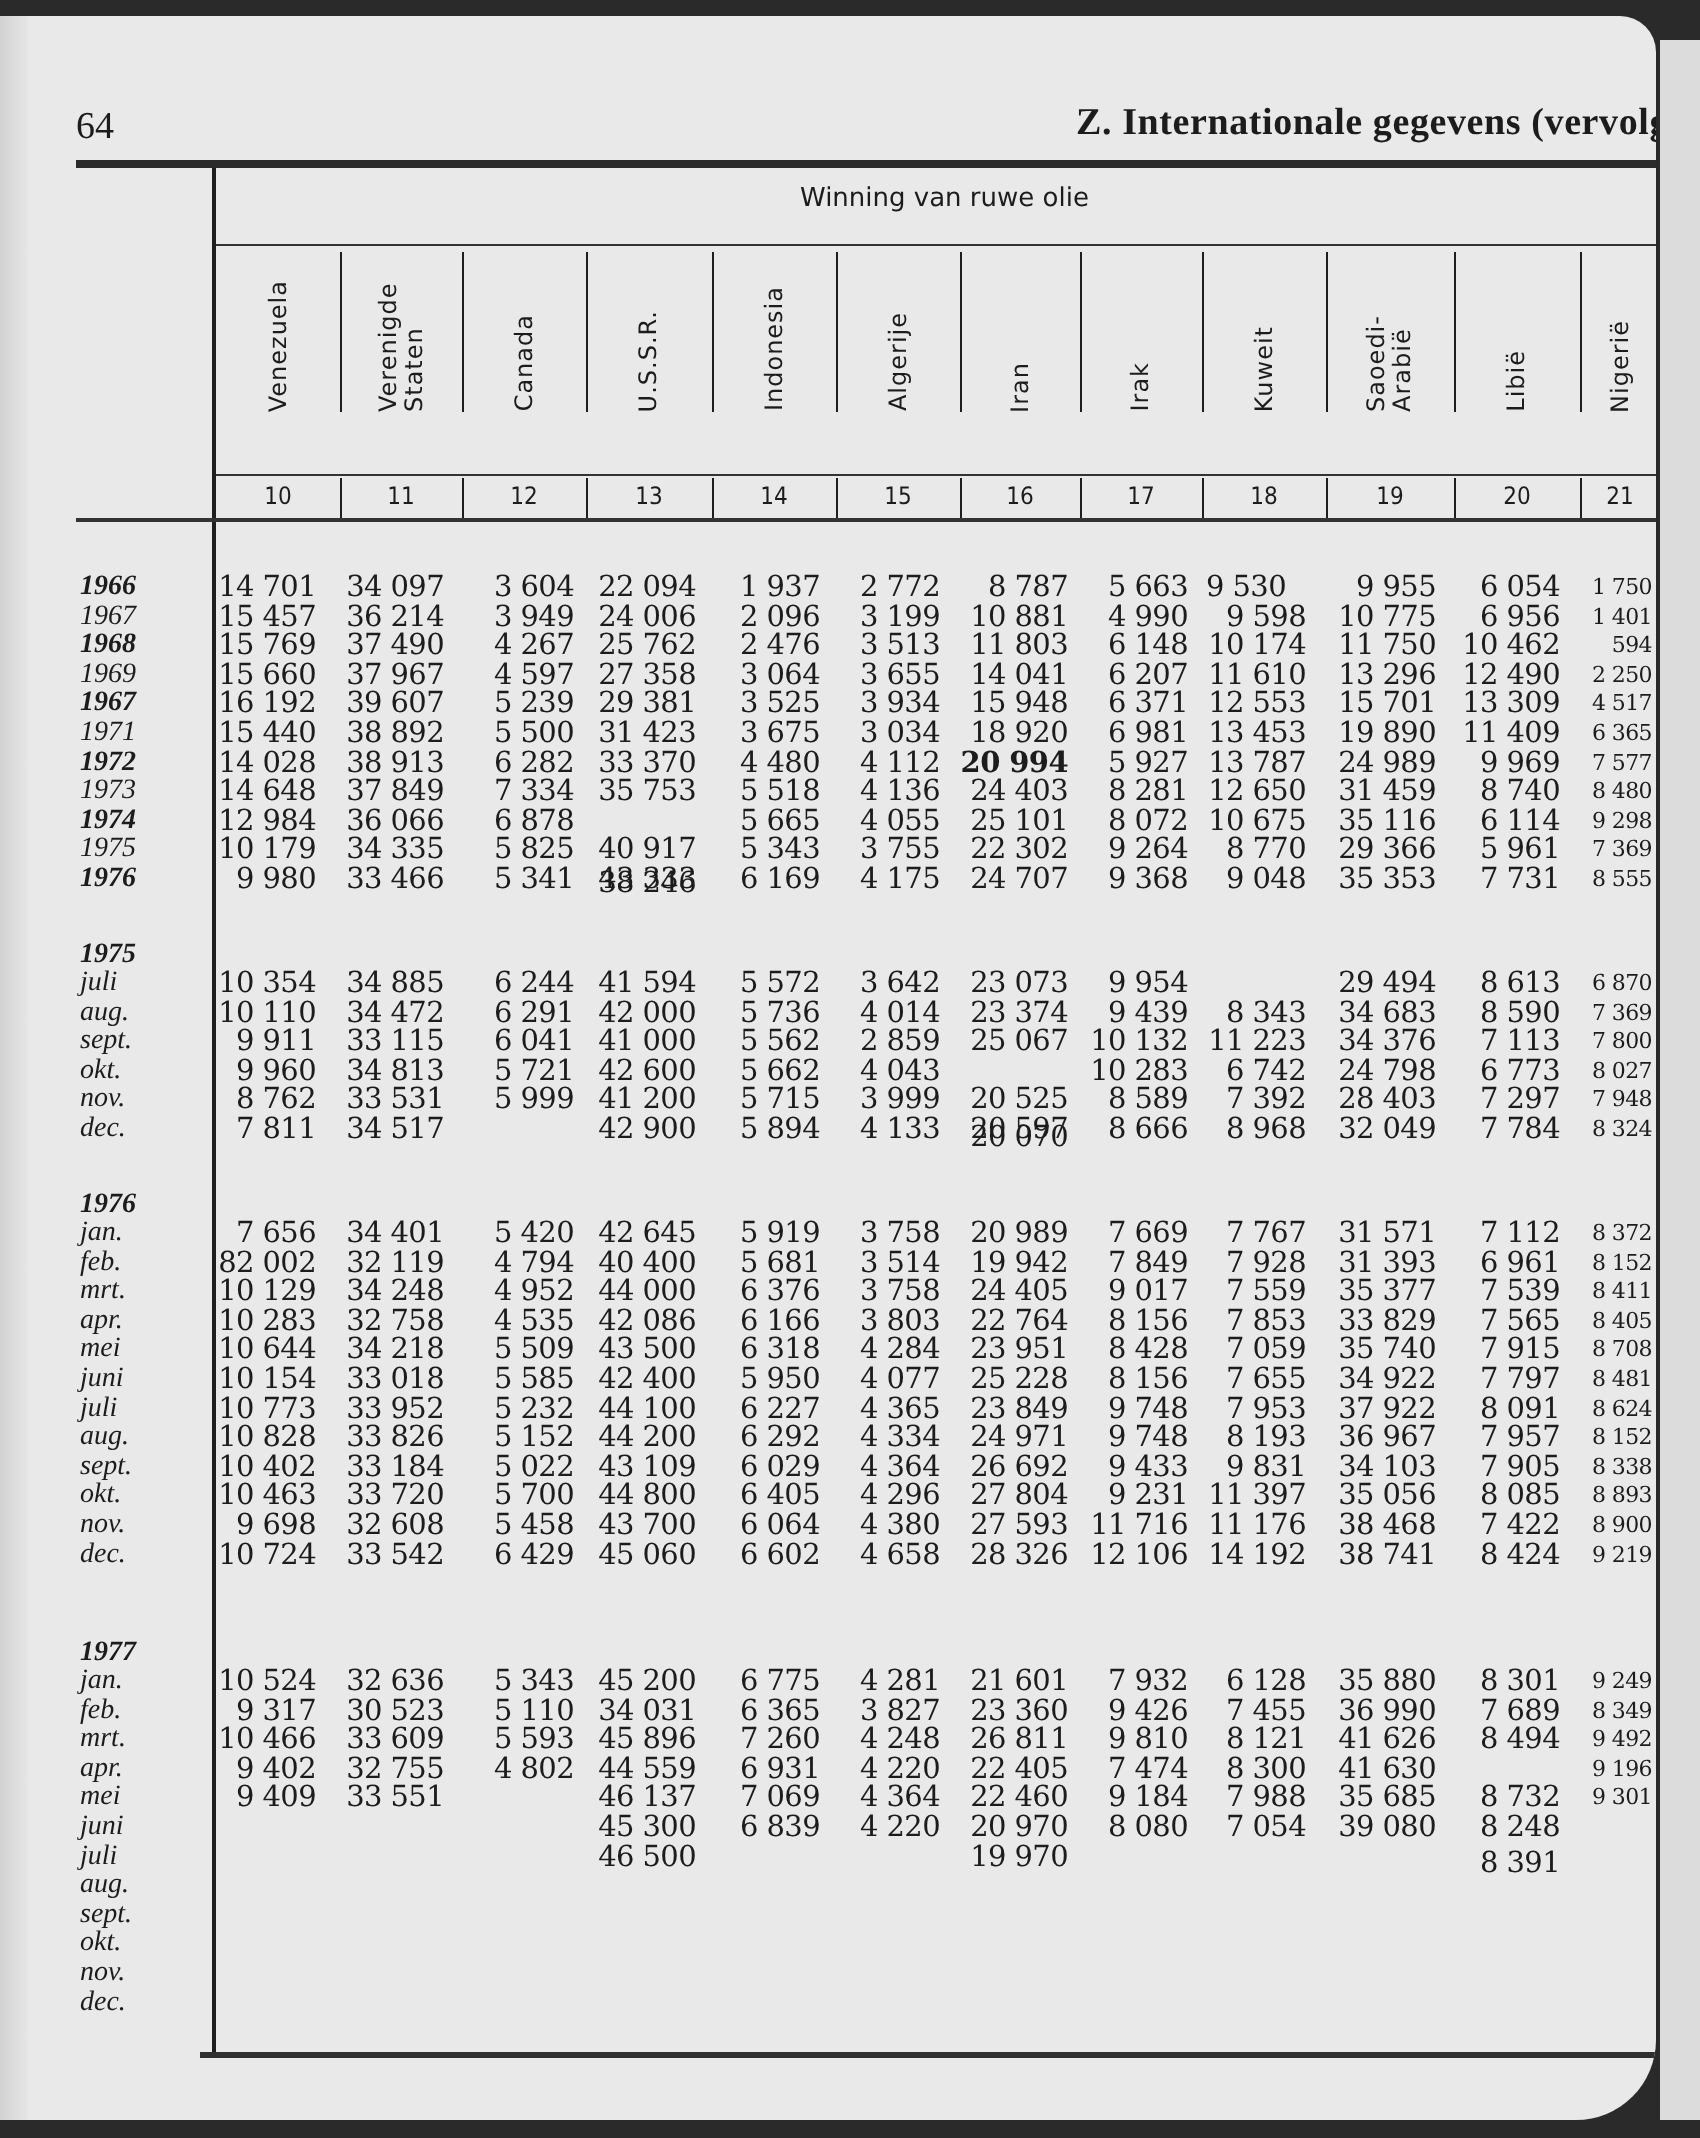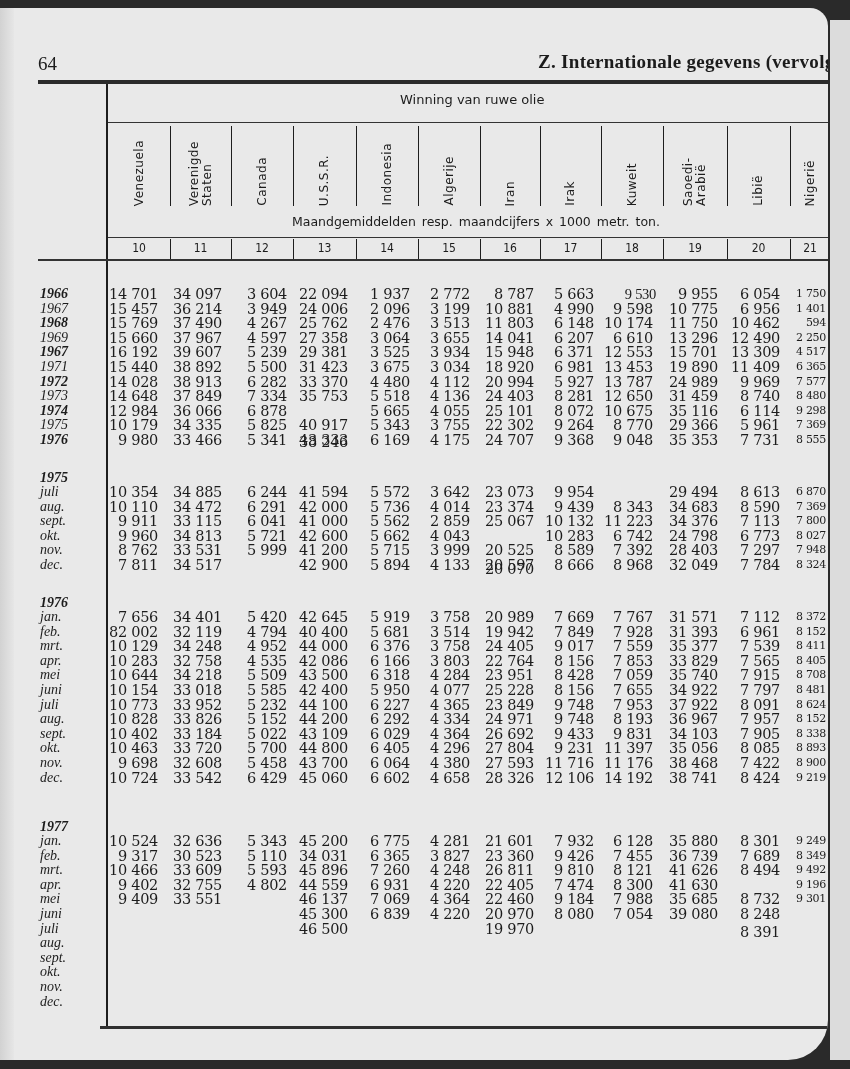--- a/index.html
+++ b/index.html
@@ -67,21 +67,20 @@
   <div class="page-title">Z.  Internationale gegevens (vervolg)</div>
   <div class="thick-rule"></div>
 
   <div class="vline" style="left:106px;top:76px;width:2px;height:944px;"></div>
   <div class="hrule" style="left:108px;top:114px;width:722px;height:1px;"></div>
   <div class="hrule" style="left:108px;top:229px;width:722px;height:1px;"></div>
   <div class="hrule" style="left:38px;top:251px;width:792px;height:2px;"></div>
   <div class="bottom-curve"></div>
 
   <div class="supertitle">Winning van ruwe olie</div>
-  <div class="units">Maandgemiddelden resp. maandcijfers x 1000 metr. ton.</div>
 
   <div id="heads">
       <div class="col-head" style="left: 108px; width: 62px;">
         <span>Venezuela</span>
       </div>
       <div class="col-num" style="left: 108px; width: 62px;">10</div>
       <div class="vline" style="left: 170px; top: 118px; width: 1px; height: 80px;"></div>
       <div class="vline" style="left: 170px; top: 231px; width: 1px; height: 20px;"></div>
       <div class="col-head" style="left: 170px; width: 61px;">
         <span>Verenigde Staten</span>
@@ -151,21 +150,21 @@
   <div id="body">
       <div class="rowlabel bold" style="top: 279px;">1966</div>
       <div class="cell" style="top: 279px; right: 670px;">14 701</div>
       <div class="cell" style="top: 279px; right: 606px;">34 097</div>
       <div class="cell" style="top: 279px; right: 541px;">3 604</div>
       <div class="cell" style="top: 279px; right: 480px;">22 094</div>
       <div class="cell" style="top: 279px; right: 418px;">1 937</div>
       <div class="cell" style="top: 279px; right: 358px;">2 772</div>
       <div class="cell" style="top: 279px; right: 294px;">8 787</div>
       <div class="cell" style="top: 279px; right: 234px;">5 663</div>
-      <div class="cell" style="top: 279px; right: 172px; font-family: Liberation Serif, serif;">9 530</div>
+      <div class="cell" style="top: 279px; right: 185px;">9 530</div>
       <div class="cell" style="top: 279px; right: 110px;">9 955</div>
       <div class="cell" style="top: 279px; right: 48px;">6 054</div>
       <div class="cell small" style="top: 279px; right: 2px;">1 750</div>
       <div class="rowlabel" style="top: 293.6px;">1967</div>
       <div class="cell" style="top: 293.6px; right: 670px;">15 457</div>
       <div class="cell" style="top: 293.6px; right: 606px;">36 214</div>
       <div class="cell" style="top: 293.6px; right: 541px;">3 949</div>
       <div class="cell" style="top: 293.6px; right: 480px;">24 006</div>
       <div class="cell" style="top: 293.6px; right: 418px;">2 096</div>
       <div class="cell" style="top: 293.6px; right: 358px;">3 199</div>
@@ -190,21 +189,21 @@
       <div class="cell small" style="top: 308.2px; right: 2px;">594</div>
       <div class="rowlabel" style="top: 322.8px;">1969</div>
       <div class="cell" style="top: 322.8px; right: 670px;">15 660</div>
       <div class="cell" style="top: 322.8px; right: 606px;">37 967</div>
       <div class="cell" style="top: 322.8px; right: 541px;">4 597</div>
       <div class="cell" style="top: 322.8px; right: 480px;">27 358</div>
       <div class="cell" style="top: 322.8px; right: 418px;">3 064</div>
       <div class="cell" style="top: 322.8px; right: 358px;">3 655</div>
       <div class="cell" style="top: 322.8px; right: 294px;">14 041</div>
       <div class="cell" style="top: 322.8px; right: 234px;">6 207</div>
-      <div class="cell" style="top: 322.8px; right: 175px;">6 610</div>
+      <div class="cell" style="top: 322.8px; right: 175px;">11 610</div>
       <div class="cell" style="top: 322.8px; right: 110px;">13 296</div>
       <div class="cell" style="top: 322.8px; right: 48px;">12 490</div>
       <div class="cell small" style="top: 322.8px; right: 2px;">2 250</div>
       <div class="rowlabel bold" style="top: 337.4px;">1967</div>
       <div class="cell" style="top: 337.4px; right: 670px;">16 192</div>
       <div class="cell" style="top: 337.4px; right: 606px;">39 607</div>
       <div class="cell" style="top: 337.4px; right: 541px;">5 239</div>
       <div class="cell" style="top: 337.4px; right: 480px;">29 381</div>
       <div class="cell" style="top: 337.4px; right: 418px;">3 525</div>
       <div class="cell" style="top: 337.4px; right: 358px;">3 934</div>
@@ -227,21 +226,21 @@
       <div class="cell" style="top: 352px; right: 110px;">19 890</div>
       <div class="cell" style="top: 352px; right: 48px;">11 409</div>
       <div class="cell small" style="top: 352px; right: 2px;">6 365</div>
       <div class="rowlabel bold" style="top: 366.6px;">1972</div>
       <div class="cell" style="top: 366.6px; right: 670px;">14 028</div>
       <div class="cell" style="top: 366.6px; right: 606px;">38 913</div>
       <div class="cell" style="top: 366.6px; right: 541px;">6 282</div>
       <div class="cell" style="top: 366.6px; right: 480px;">33 370</div>
       <div class="cell" style="top: 366.6px; right: 418px;">4 480</div>
       <div class="cell" style="top: 366.6px; right: 358px;">4 112</div>
-      <div class="cell" style="top: 366.6px; right: 294px;">20 994</div>
+      <div class="cell" style="top: 366.6px; right: 294px; font-weight: bold;">20 994</div>
       <div class="cell" style="top: 366.6px; right: 234px;">5 927</div>
       <div class="cell" style="top: 366.6px; right: 175px;">13 787</div>
       <div class="cell" style="top: 366.6px; right: 110px;">24 989</div>
       <div class="cell" style="top: 366.6px; right: 48px;">9 969</div>
       <div class="cell small" style="top: 366.6px; right: 2px;">7 577</div>
       <div class="rowlabel" style="top: 381.2px;">1973</div>
       <div class="cell" style="top: 381.2px; right: 670px;">14 648</div>
       <div class="cell" style="top: 381.2px; right: 606px;">37 849</div>
       <div class="cell" style="top: 381.2px; right: 541px;">7 334</div>
       <div class="cell" style="top: 381.2px; right: 480px;">35 753</div>
@@ -545,21 +544,21 @@
       <div class="rowlabel" style="top: 840.6px;">feb.</div>
       <div class="cell" style="top: 840.6px; right: 670px;">9 317</div>
       <div class="cell" style="top: 840.6px; right: 606px;">30 523</div>
       <div class="cell" style="top: 840.6px; right: 541px;">5 110</div>
       <div class="cell" style="top: 840.6px; right: 480px;">34 031</div>
       <div class="cell" style="top: 840.6px; right: 418px;">6 365</div>
       <div class="cell" style="top: 840.6px; right: 358px;">3 827</div>
       <div class="cell" style="top: 840.6px; right: 294px;">23 360</div>
       <div class="cell" style="top: 840.6px; right: 234px;">9 426</div>
       <div class="cell" style="top: 840.6px; right: 175px;">7 455</div>
-      <div class="cell" style="top: 840.6px; right: 110px;">36 739</div>
+      <div class="cell" style="top: 840.6px; right: 110px;">36 990</div>
       <div class="cell" style="top: 840.6px; right: 48px;">7 689</div>
       <div class="cell small" style="top: 840.6px; right: 2px;">8 349</div>
       <div class="rowlabel" style="top: 855.2px;">mrt.</div>
       <div class="cell" style="top: 855.2px; right: 670px;">10 466</div>
       <div class="cell" style="top: 855.2px; right: 606px;">33 609</div>
       <div class="cell" style="top: 855.2px; right: 541px;">5 593</div>
       <div class="cell" style="top: 855.2px; right: 480px;">45 896</div>
       <div class="cell" style="top: 855.2px; right: 418px;">7 260</div>
       <div class="cell" style="top: 855.2px; right: 358px;">4 248</div>
       <div class="cell" style="top: 855.2px; right: 294px;">26 811</div>

